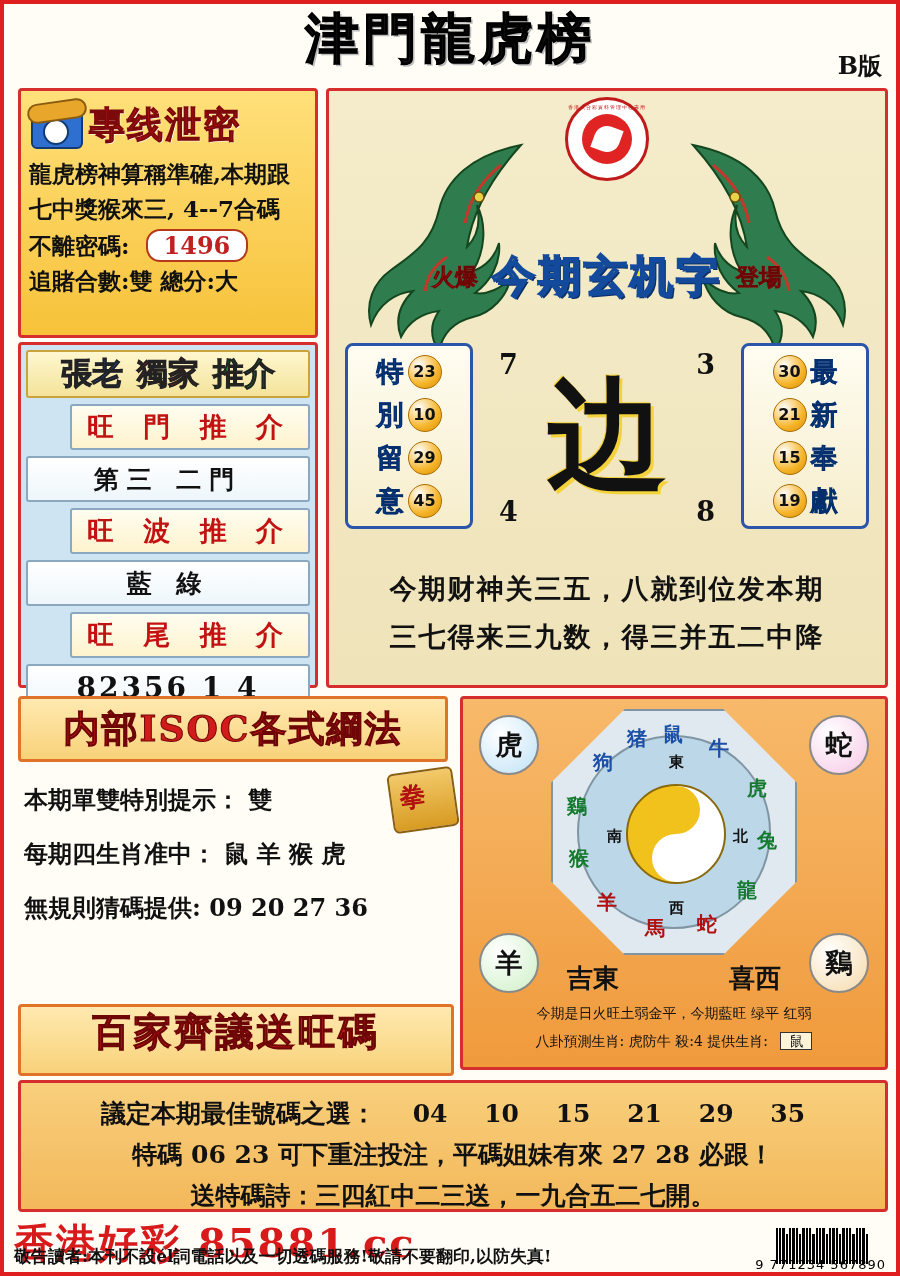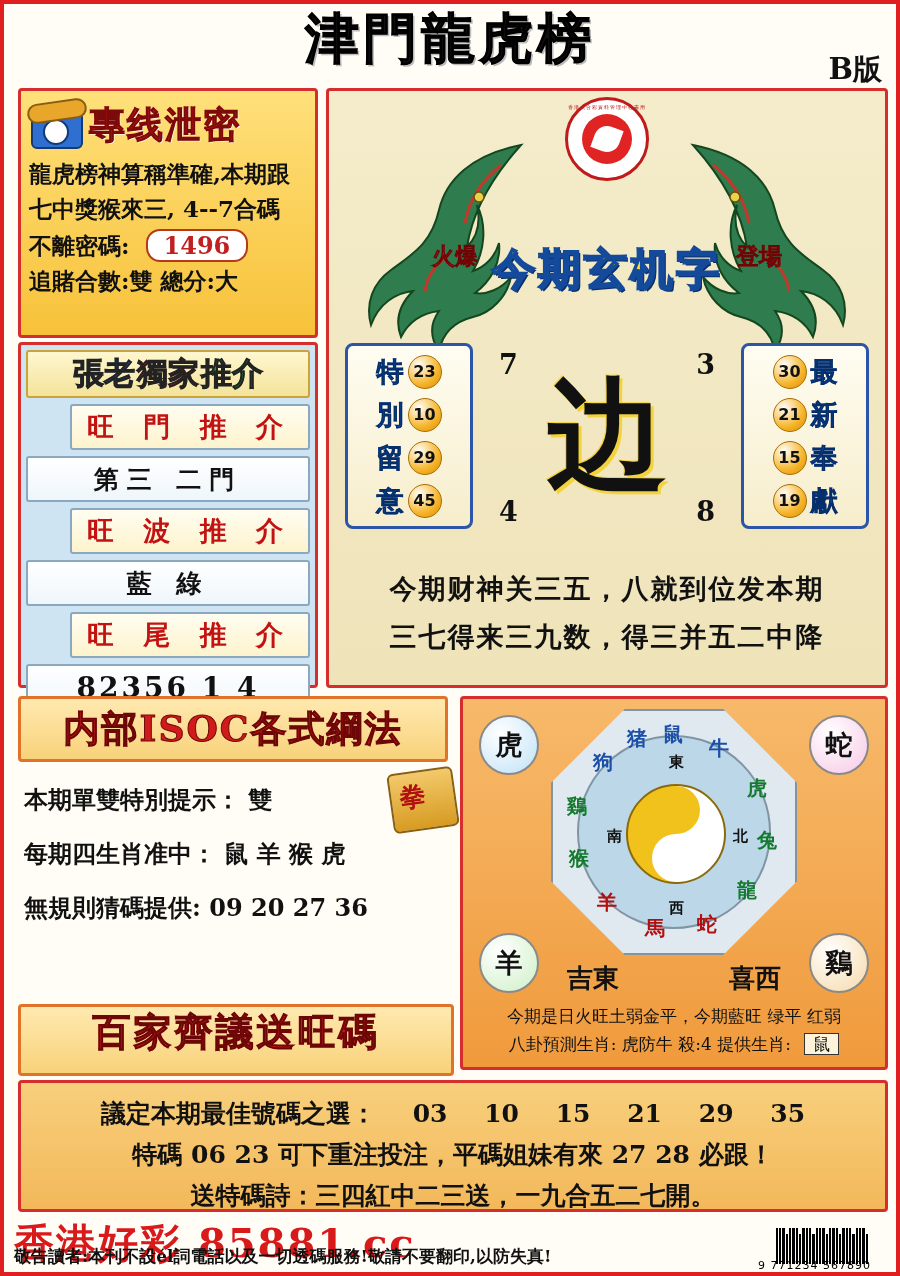--- a/index.html
+++ b/index.html
@@ -23,21 +23,21 @@
   }
   .main-title{
     font-family:"DejaVu Serif","Liberation Serif",serif;
     font-size:54px;font-weight:bold;color:#111;
     letter-spacing:4px;
     -webkit-text-stroke:1px #000;
     text-shadow:2px 2px 0 #bdbdbd;
   }
   .edition{
     position:absolute;right:14px;top:46px;
-    font-size:29px;font-weight:bold;color:#111;
+    font-size:24px;font-weight:bold;color:#111;
     font-family:"DejaVu Serif","Liberation Serif",serif;
   }
   
   .box-hotline{
     position:absolute;left:14px;top:84px;width:300px;height:250px;
     border:3px solid #d62d2d;border-radius:4px;
     background:linear-gradient(#ffe07a,#f7c23a);
     box-sizing:border-box;
     padding:4px 6px;
   }
@@ -63,21 +63,21 @@
     padding:0 16px;color:#c02020;font-weight:bold;font-size:24px;margin-left:8px;
     font-family:"DejaVu Serif","Liberation Serif",serif;
     text-align:right;
   }
   .box-zhanglao{
     position:absolute;left:14px;top:338px;width:300px;height:346px;
     border:3px solid #d62d2d;border-radius:4px;background:#cfe4f2;
     box-sizing:border-box;padding:5px;
   }
   .zl-header{
-    height:44px;display:flex;align-items:center;justify-content:center;gap:2px;
+    height:44px;display:flex;align-items:center;justify-content:center;gap:14px;
     background:linear-gradient(#fff7cf,#f3e39a);border:2px solid #caa43a;border-radius:3px;
   }
   .zl-header span{
     font-family:"DejaVu Serif","Liberation Serif",serif;
     font-size:31px;font-weight:bold;-webkit-text-stroke:1px #222;
   }
   .c-blue{color:#1552c8;}
   .c-red{color:#d81a1a;}
   .c-green{color:#14922f;}
   .zl-row{
@@ -117,21 +117,21 @@
     content:"";position:absolute;left:50%;top:50%;width:26px;height:26px;margin:-13px 0 0 -13px;
     border-radius:50% 0 50% 0;background:#fff;transform:rotate(20deg);
   }
   .emblem-text{position:absolute;left:0;right:0;top:4px;text-align:center;font-size:5px;color:#c01a1a;letter-spacing:1px;}
   .dragon{position:absolute;top:34px;width:190px;height:230px;}
   .dragon.left{left:22px;}
   .dragon.right{right:22px;}
   .dragon svg{width:100%;height:100%;}
   .banner-row{
     position:absolute;left:0;right:0;top:150px;height:72px;
-    display:flex;justify-content:center;gap:14px;
+    display:flex;align-items:center;justify-content:center;gap:14px;
   }
   .banner-side{
     font-family:"DejaVu Serif","Liberation Serif",serif;
     font-size:23px;font-weight:bold;color:#d81a1a;-webkit-text-stroke:0.6px #6c0606;
   }
   .banner-main{
     font-family:"DejaVu Serif","Liberation Serif",serif;
     font-size:43px;font-weight:bold;color:#ffe21f;
     -webkit-text-stroke:2px #144a9c;
     text-shadow:2px 2px 0 #0c2f66;
@@ -254,21 +254,21 @@
   }
   .dirs{position:absolute;inset:0;}
   .dir{position:absolute;font-family:"DejaVu Serif","Liberation Serif",serif;font-size:15px;font-weight:bold;color:#111;}
   .z-bottom-words{
     position:absolute;left:0;right:0;top:262px;display:flex;justify-content:center;gap:110px;
   }
   .z-bottom-words span{
     font-family:"DejaVu Serif","Liberation Serif",serif;font-size:26px;font-weight:bold;color:#111;
   }
   .z-note{
-    position:absolute;left:22px;right:22px;font-size:17px;color:#111;font-family:"DejaVu Serif","Liberation Serif",serif;
+    position:absolute;left:22px;right:22px;font-size:14px;color:#111;font-family:"DejaVu Serif","Liberation Serif",serif;
     text-align:center;
   }
   .z-note1{top:306px;}
   .z-note2{top:334px;}
   .z-note2 .box{border:1px solid #333;padding:0 8px;margin-left:8px;background:#fdf3d8;}
   
   .box-bottom{
     position:absolute;left:14px;top:1076px;width:870px;height:132px;
     border:3px solid #d62d2d;border-radius:4px;background:linear-gradient(#f8cf7c,#f3b85a);
     box-sizing:border-box;padding:6px 10px;
@@ -288,21 +288,21 @@
   }
   .footer{
     position:absolute;left:10px;bottom:4px;width:760px;
     font-family:"DejaVu Serif","Liberation Serif",serif;
     font-size:17px;font-weight:bold;color:#111;white-space:nowrap;
   }
   .barcode{position:absolute;right:10px;bottom:8px;width:110px;height:42px;display:flex;align-items:flex-end;gap:1px;}
   .barcode i{display:block;background:#000;width:2px;height:36px;}
   .barcode i:nth-child(3n){width:3px;}
   .barcode i:nth-child(4n){height:30px;}
-  .bc-text{position:absolute;right:25px;bottom:0;font-size:11px;letter-spacing:1px;}
+  .bc-text{position:absolute;right:10px;bottom:0;font-size:13px;letter-spacing:1px;}
 </style>
 </head>
 <body>
 
 <div class="page">
 
   <div class="header">
     <div class="main-title">津門龍虎榜</div>
   </div>
   <div class="edition">B版</div>
@@ -497,21 +497,21 @@
       <span>殺:4</span>
       <span>提供生肖:</span>
       <span class="box">鼠</span>
     </div>
   </div>
 
   <div class="box-bottom">
     <div class="bl">
       <span>議定本期最佳號碼之選：</span>
       <span class="nums">
-        <span>03</span>
+        <span>04</span>
         <span>10</span>
         <span>15</span>
         <span>21</span>
         <span>29</span>
         <span>35</span>
       </span>
     </div>
     <div class="bl">特碼  06   23 可下重注投注，平碼姐妹有來  27   28 必跟！</div>
     <div class="bl">送特碼詩：三四紅中二三送，一九合五二七開。</div>
   </div>

